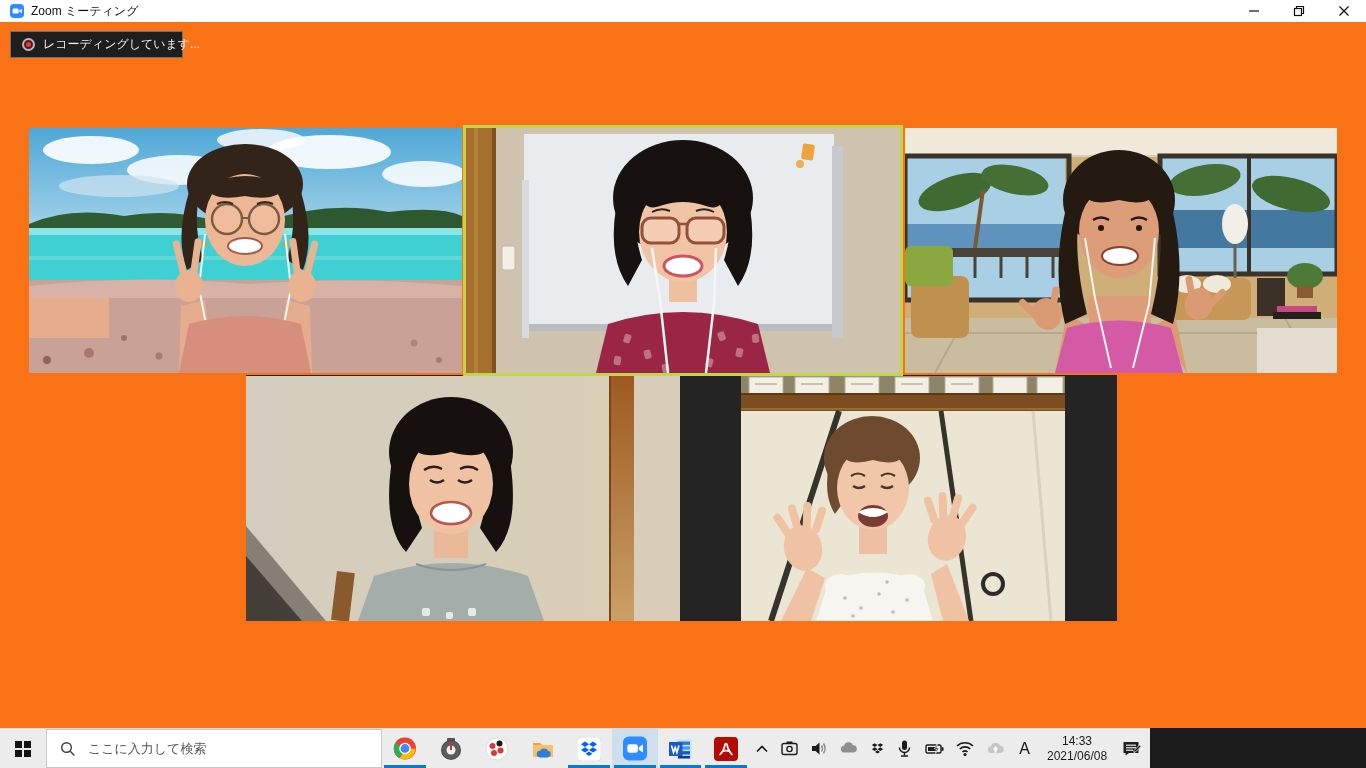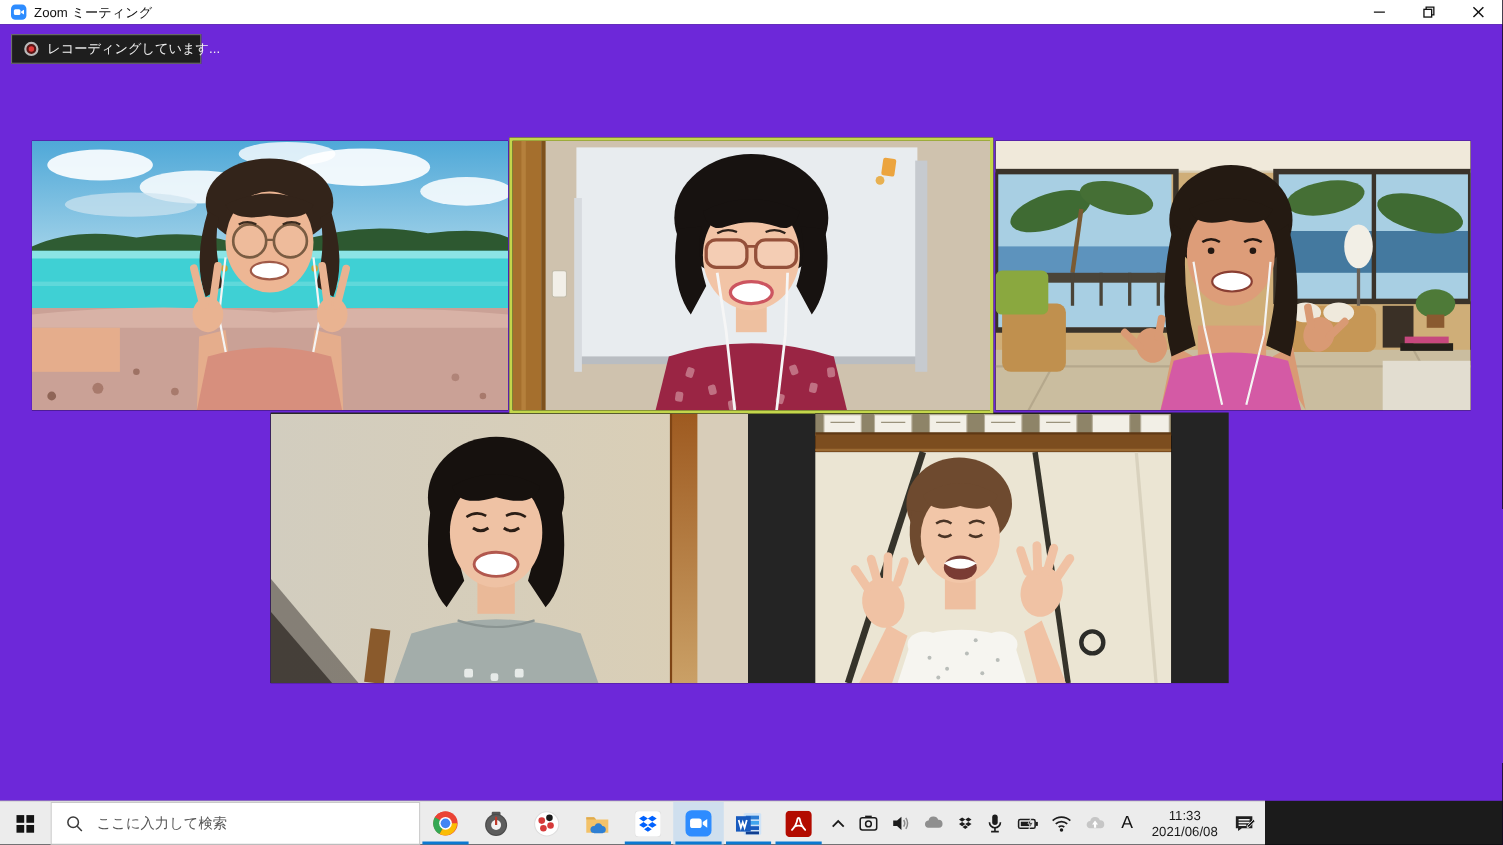--- a/index.html
+++ b/index.html
@@ -7,21 +7,21 @@
   .screen{position:relative;width:1366px;height:768px;overflow:hidden;
     font-family:"Liberation Sans","DejaVu Sans",sans-serif;background:#1b1b1b;padding-left:19px;}
   
   .titlebar{position:absolute;left:0;top:0;width:1366px;height:22px;background:#ffffff;display:flex;align-items:center;}
   .app-ico{width:14px;height:14px;margin-left:10px;border-radius:4px;background:#2d8cff;position:relative;flex:0 0 auto;}
   .app-ico svg{position:absolute;left:0;top:0;}
   .title-text{margin-left:7px;font-size:12px;color:#111;white-space:nowrap;}
   .win-controls{position:absolute;right:0;top:0;height:22px;display:flex;}
   .win-btn{width:45px;height:22px;display:flex;align-items:center;justify-content:center;}
   
-  .stage{position:absolute;left:0;top:22px;width:1366px;height:706px;background:#6d28d9;}
+  .stage{position:absolute;left:0;top:22px;width:1366px;height:706px;background:#f97316;}
   .rec-pill{position:absolute;left:10px;top:9px;width:173px;height:27px;background:#1e1e1e;border:1px solid #6f6f6f;display:flex;align-items:center;}
   .rec-dot{width:13px;height:13px;border-radius:50%;margin-left:11px;border:2px solid #b9b9b9;background:#5a1515;position:relative;flex:0 0 auto;}
   .rec-dot::after{content:"";position:absolute;left:2px;top:2px;width:5px;height:5px;border-radius:50%;background:#e23b3b;}
   .rec-label{margin-left:8px;font-size:12px;color:#f2f2f2;white-space:nowrap;}
   .tile{position:absolute;overflow:hidden;background:#000;}
   .tile svg{display:block;width:100%;height:100%;}
   .tile-active{position:absolute;border:3px solid #c3d64b;}
   .slot-band{position:absolute;left:246px;top:353px;width:871px;height:246px;background:#242424;}
   
   .taskbar{position:absolute;left:0;top:728px;width:1150px;height:40px;background:#ececec;display:flex;align-items:stretch;border-top:1px solid #d9d9d9;}
@@ -541,21 +541,21 @@
       <div class="tray-btn">
         <svg width="21" height="19" viewBox="0 0 21 19">
             <path d="M5.5,14 a3.4,3.4 0 0 1 0.6-6.7 a4.6,4.6 0 0 1 8.8-0.6 a3.6,3.6 0 0 1 0.6,7.3 Z" fill="#c6c6c6"></path>
             <polygon points="10.5,7 13.2,10.5 11.5,10.5 11.5,13.5 9.5,13.5 9.5,10.5 7.8,10.5" fill="#fff"></polygon>
           </svg>
       </div>
       <div class="tray-btn ime">
           <span>A</span>
         </div>
       <div class="clock">
-        <div>11:33</div>
+        <div>14:33</div>
         <div>2021/06/08</div>
       </div>
       <div class="tray-btn">
         <svg width="20" height="19" viewBox="0 0 20 19">
             <path d="M2.5,3 H17.5 V14 H8 L4.5,16.5 V14 H2.5 Z" fill="#1f1f1f"></path>
             <g stroke="#ececec" stroke-width="1.2">
               <line x1="5" y1="6.2" x2="15" y2="6.2"></line>
               <line x1="5" y1="8.7" x2="15" y2="8.7"></line>
               <line x1="5" y1="11.2" x2="12" y2="11.2"></line>
             </g>

